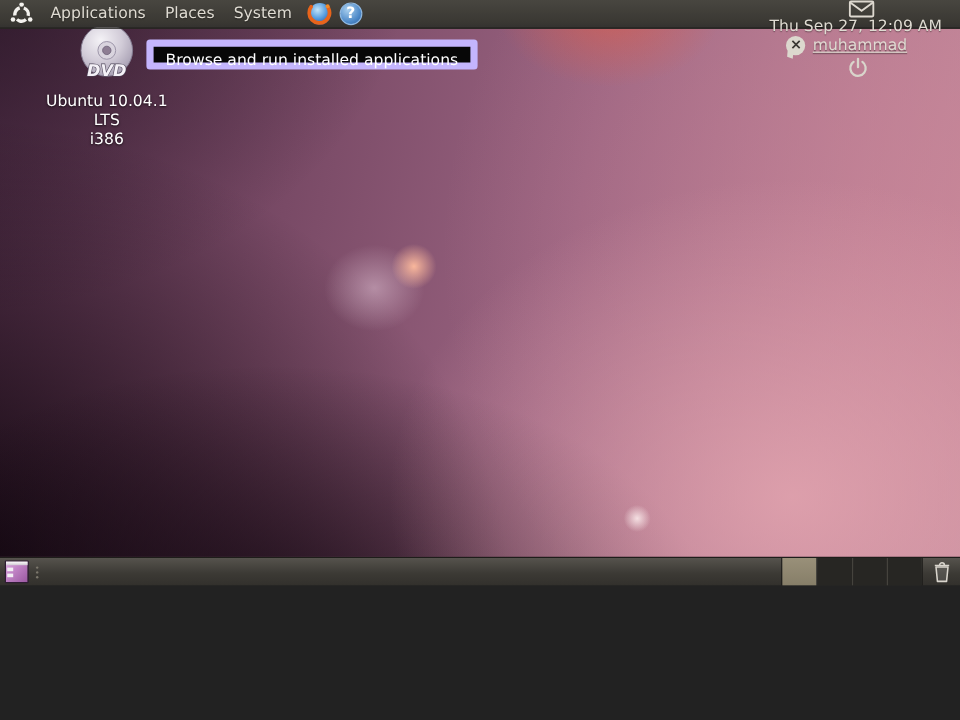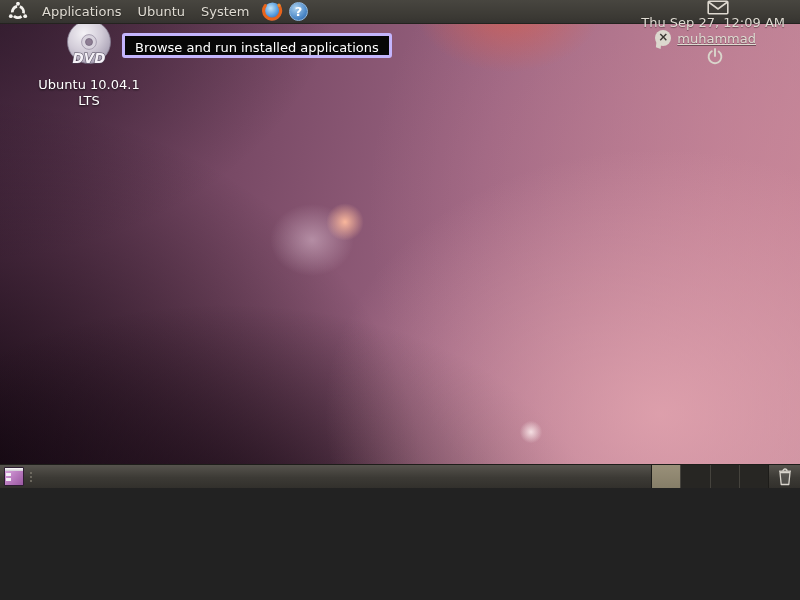--- a/index.html
+++ b/index.html
@@ -58,21 +58,21 @@
       radial-gradient(ellipse 560px 520px at 102% 42%, rgba(204,134,152,.7), rgba(204,134,152,0) 80%),
       radial-gradient(ellipse 520px 320px at 28% 116%, rgba(18,6,16,.85), rgba(18,6,16,0) 72%),
       radial-gradient(ellipse 680px 560px at -8% 108%, rgba(8,1,7,.96), rgba(8,1,7,0) 72%),
       radial-gradient(ellipse 520px 400px at -6% -14%, rgba(32,17,31,.78), rgba(32,17,31,0) 75%),
       linear-gradient(100deg,#54304a 0%,#794a66 30%,#9b6481 58%,#b67d93 85%,#c08a9b 100%);
   }
 
   
   .tooltip{
     position:absolute;left:122px;top:33px;height:25px;box-sizing:border-box;
-    background:#070707;border:3px solid #c4b5fd;border-radius:3px;
+    background:#070707;border:6px solid #c4b5fd;border-radius:3px;
     color:#fff;font-size:13px;line-height:23px;padding:0 10px;white-space:nowrap;
     z-index:40;
   }
 
   
   .dvd-launcher{position:absolute;left:26px;top:18px;width:126px;text-align:center;z-index:10;}
   .dvd-label{
     color:#fff;font-size:13px;line-height:16px;margin-top:3px;
     text-shadow:0 1px 2px rgba(0,0,0,.75);
     text-align:center;
@@ -114,21 +114,21 @@
         <svg viewBox="0 0 22 22" width="20" height="20">
           <circle cx="11" cy="11" r="6.2" fill="none" stroke="#f4f2ee" stroke-width="3.1" stroke-dasharray="8.9 4.1" transform="rotate(-71 11 11)"></circle>
           <g fill="#f4f2ee">
             <circle cx="11" cy="1.9" r="2.1"></circle>
             <circle cx="18.9" cy="15.6" r="2.1"></circle>
             <circle cx="3.1" cy="15.6" r="2.1"></circle>
           </g>
         </svg>
       </span>
       <span class="menu-item">Applications</span>
-      <span class="menu-item">Ubuntu</span>
+      <span class="menu-item">Places</span>
       <span class="menu-item">System</span>
       <span class="launcher">
         <svg viewBox="0 0 20 20" width="21" height="21">
           <defs>
             <radialGradient id="ffb" cx="40%" cy="32%" r="70%">
               <stop offset="0" stop-color="#c2e4f8"></stop>
               <stop offset=".55" stop-color="#5a9fe0"></stop>
               <stop offset="1" stop-color="#2c5da6"></stop>
             </radialGradient>
           </defs>
@@ -195,20 +195,21 @@
           <stop offset="1" stop-color="#a59db1"></stop>
         </radialGradient>
       </defs>
       <circle cx="27" cy="24" r="21.5" fill="url(#disc)" stroke="#857d92" stroke-width=".8"></circle>
       <circle cx="27" cy="24" r="7.4" fill="#d9d4de" stroke="#9a92a6" stroke-width=".8"></circle>
       <circle cx="27" cy="24" r="3.5" fill="#8d7d93" stroke="#6e6278" stroke-width=".7"></circle>
       <text x="27" y="45" text-anchor="middle" font-size="13.5" font-weight="bold" font-style="italic" fill="#f4f1f7" stroke="#4e4759" stroke-width="1" paint-order="stroke">DVD</text>
     </svg>
     <div class="dvd-label">
       <div>Ubuntu 10.04.1 LTS</div>
+      <div>i386</div>
     </div>
   </div>
 
   <div class="bottom-panel">
     <div class="show-desktop">
       <span class="sd-icon">
         <span class="sd-title"></span>
         <span class="sd-dash d1"></span>
         <span class="sd-dash d2"></span>
       </span>

